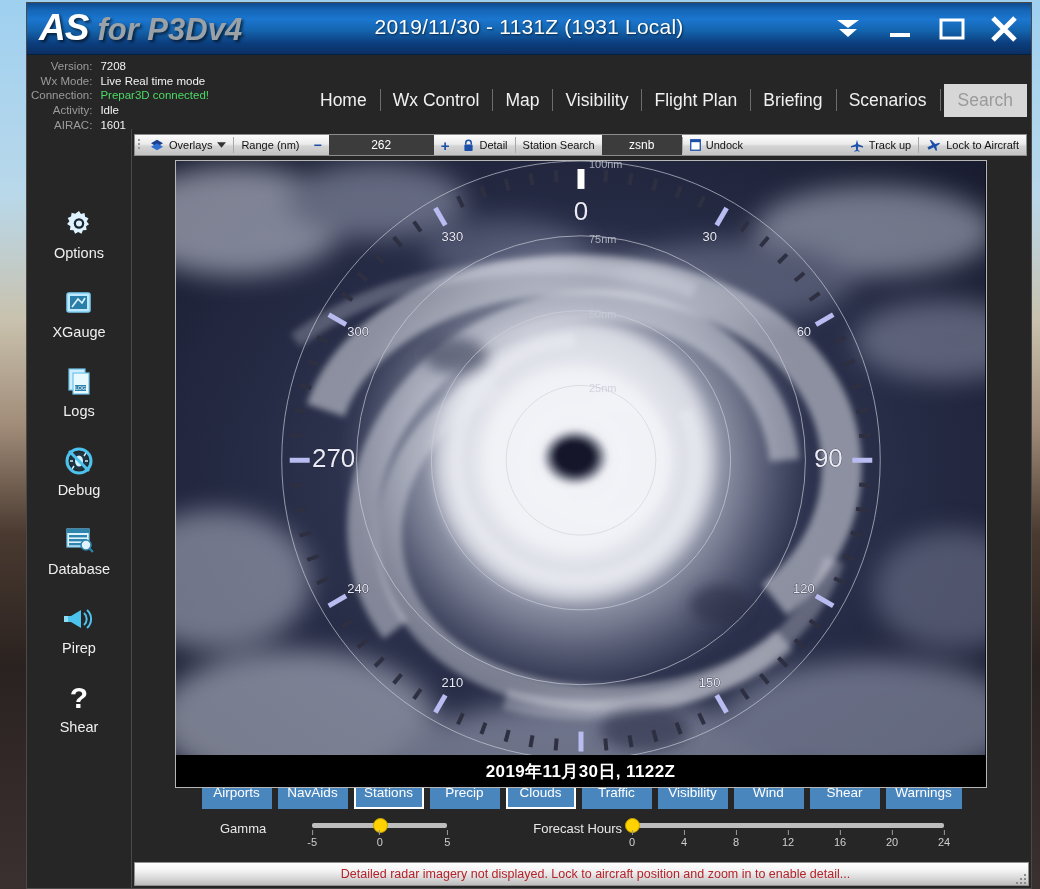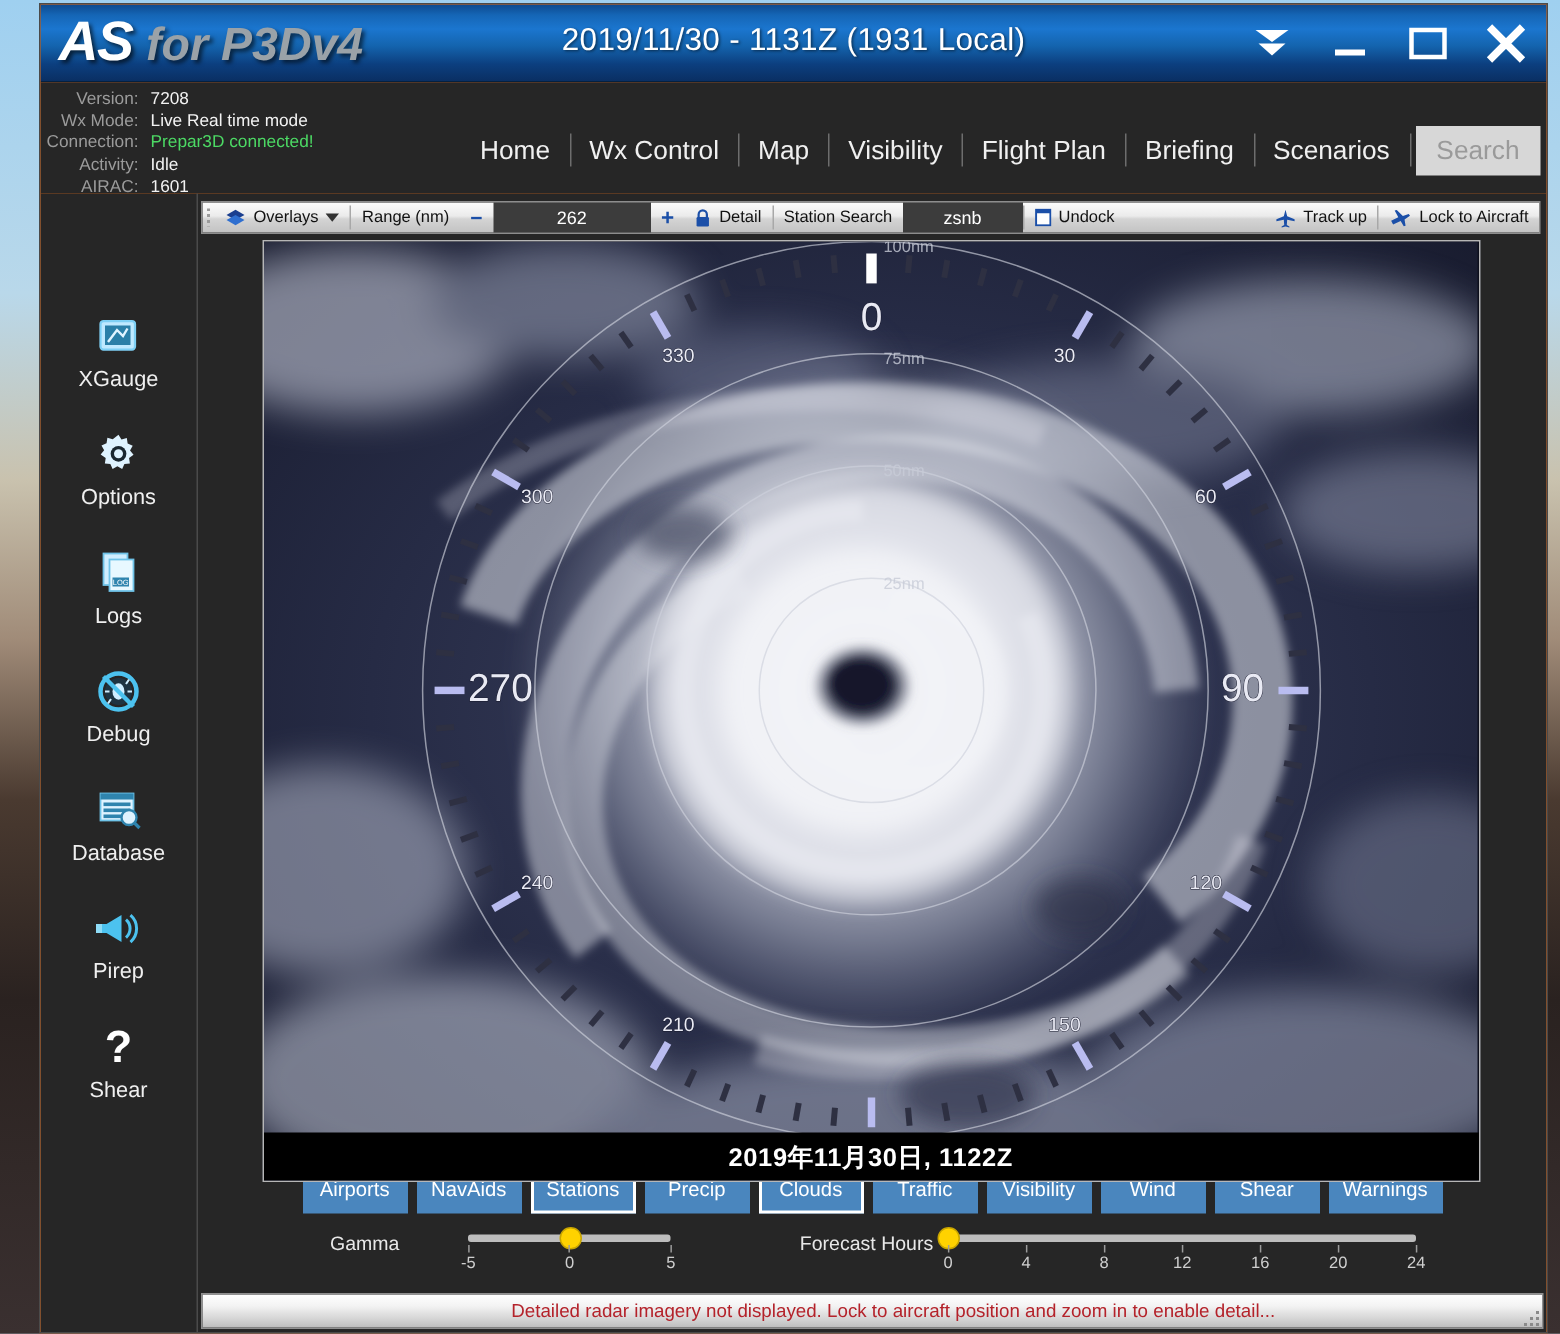--- a/index.html
+++ b/index.html
@@ -231,38 +231,38 @@
       <div class="navitem search">Search</div>
     </div>
   </div>
 
   <div id="content">
 
     <div id="sidebar">
 
       <div class="sideitem">
         <span class="sideicon">
+          <svg width="30" height="30" viewBox="0 0 32 32">
+            <path fill="#dff3ff" d="M16 2l2.1 3.3 3.8-1 .6 3.9 3.6 1.6-1.9 3.4 2.5 3-3.2 2.3.6 3.9-3.9.3-1.6 3.6-3.4-1.9-3.4 1.9-1.6-3.6-3.9-.3.6-3.9L3.3 16l2.5-3L3.9 9.6l3.6-1.6.6-3.9 3.8 1z"></path>
+            <circle cx="16" cy="15.5" r="5.6" fill="#1a2730"></circle>
+            <circle cx="16" cy="15.5" r="3.2" fill="#dff3ff"></circle>
+          </svg>
+        </span>
+        <span class="sidelabel">Options</span>
+      </div>
+
+      <div class="sideitem">
+        <span class="sideicon">
           <svg width="28" height="28" viewBox="0 0 28 28">
             <rect x="2" y="4" width="23" height="19" rx="2" fill="#bfe9ff" stroke="#7fd0f5" stroke-width="1.5"></rect>
             <rect x="5" y="7" width="17" height="13" fill="#2a7fa8"></rect>
             <path d="M7 18 L13 10 L17 14 L20 9" stroke="#dff3ff" stroke-width="1.6" fill="none"></path>
           </svg>
         </span>
         <span class="sidelabel">XGauge</span>
-      </div>
-
-      <div class="sideitem">
-        <span class="sideicon">
-          <svg width="30" height="30" viewBox="0 0 32 32">
-            <path fill="#dff3ff" d="M16 2l2.1 3.3 3.8-1 .6 3.9 3.6 1.6-1.9 3.4 2.5 3-3.2 2.3.6 3.9-3.9.3-1.6 3.6-3.4-1.9-3.4 1.9-1.6-3.6-3.9-.3.6-3.9L3.3 16l2.5-3L3.9 9.6l3.6-1.6.6-3.9 3.8 1z"></path>
-            <circle cx="16" cy="15.5" r="5.6" fill="#1a2730"></circle>
-            <circle cx="16" cy="15.5" r="3.2" fill="#dff3ff"></circle>
-          </svg>
-        </span>
-        <span class="sidelabel">Options</span>
       </div>
 
       <div class="sideitem">
         <span class="sideicon">
           <svg width="28" height="30" viewBox="0 0 28 30">
             <rect x="4" y="2" width="16" height="21" fill="#cfeeff" stroke="#6fc3e8" stroke-width="1.2"></rect>
             <rect x="8" y="6" width="16" height="21" fill="#e8f8ff" stroke="#6fc3e8" stroke-width="1.2"></rect>
             <rect x="10" y="18" width="11" height="6" fill="#2f84ae"></rect>
             <text x="15.5" y="23" font-size="5" fill="#ffffff" text-anchor="middle" font-family="Liberation Sans">LOG</text>
           </svg>

